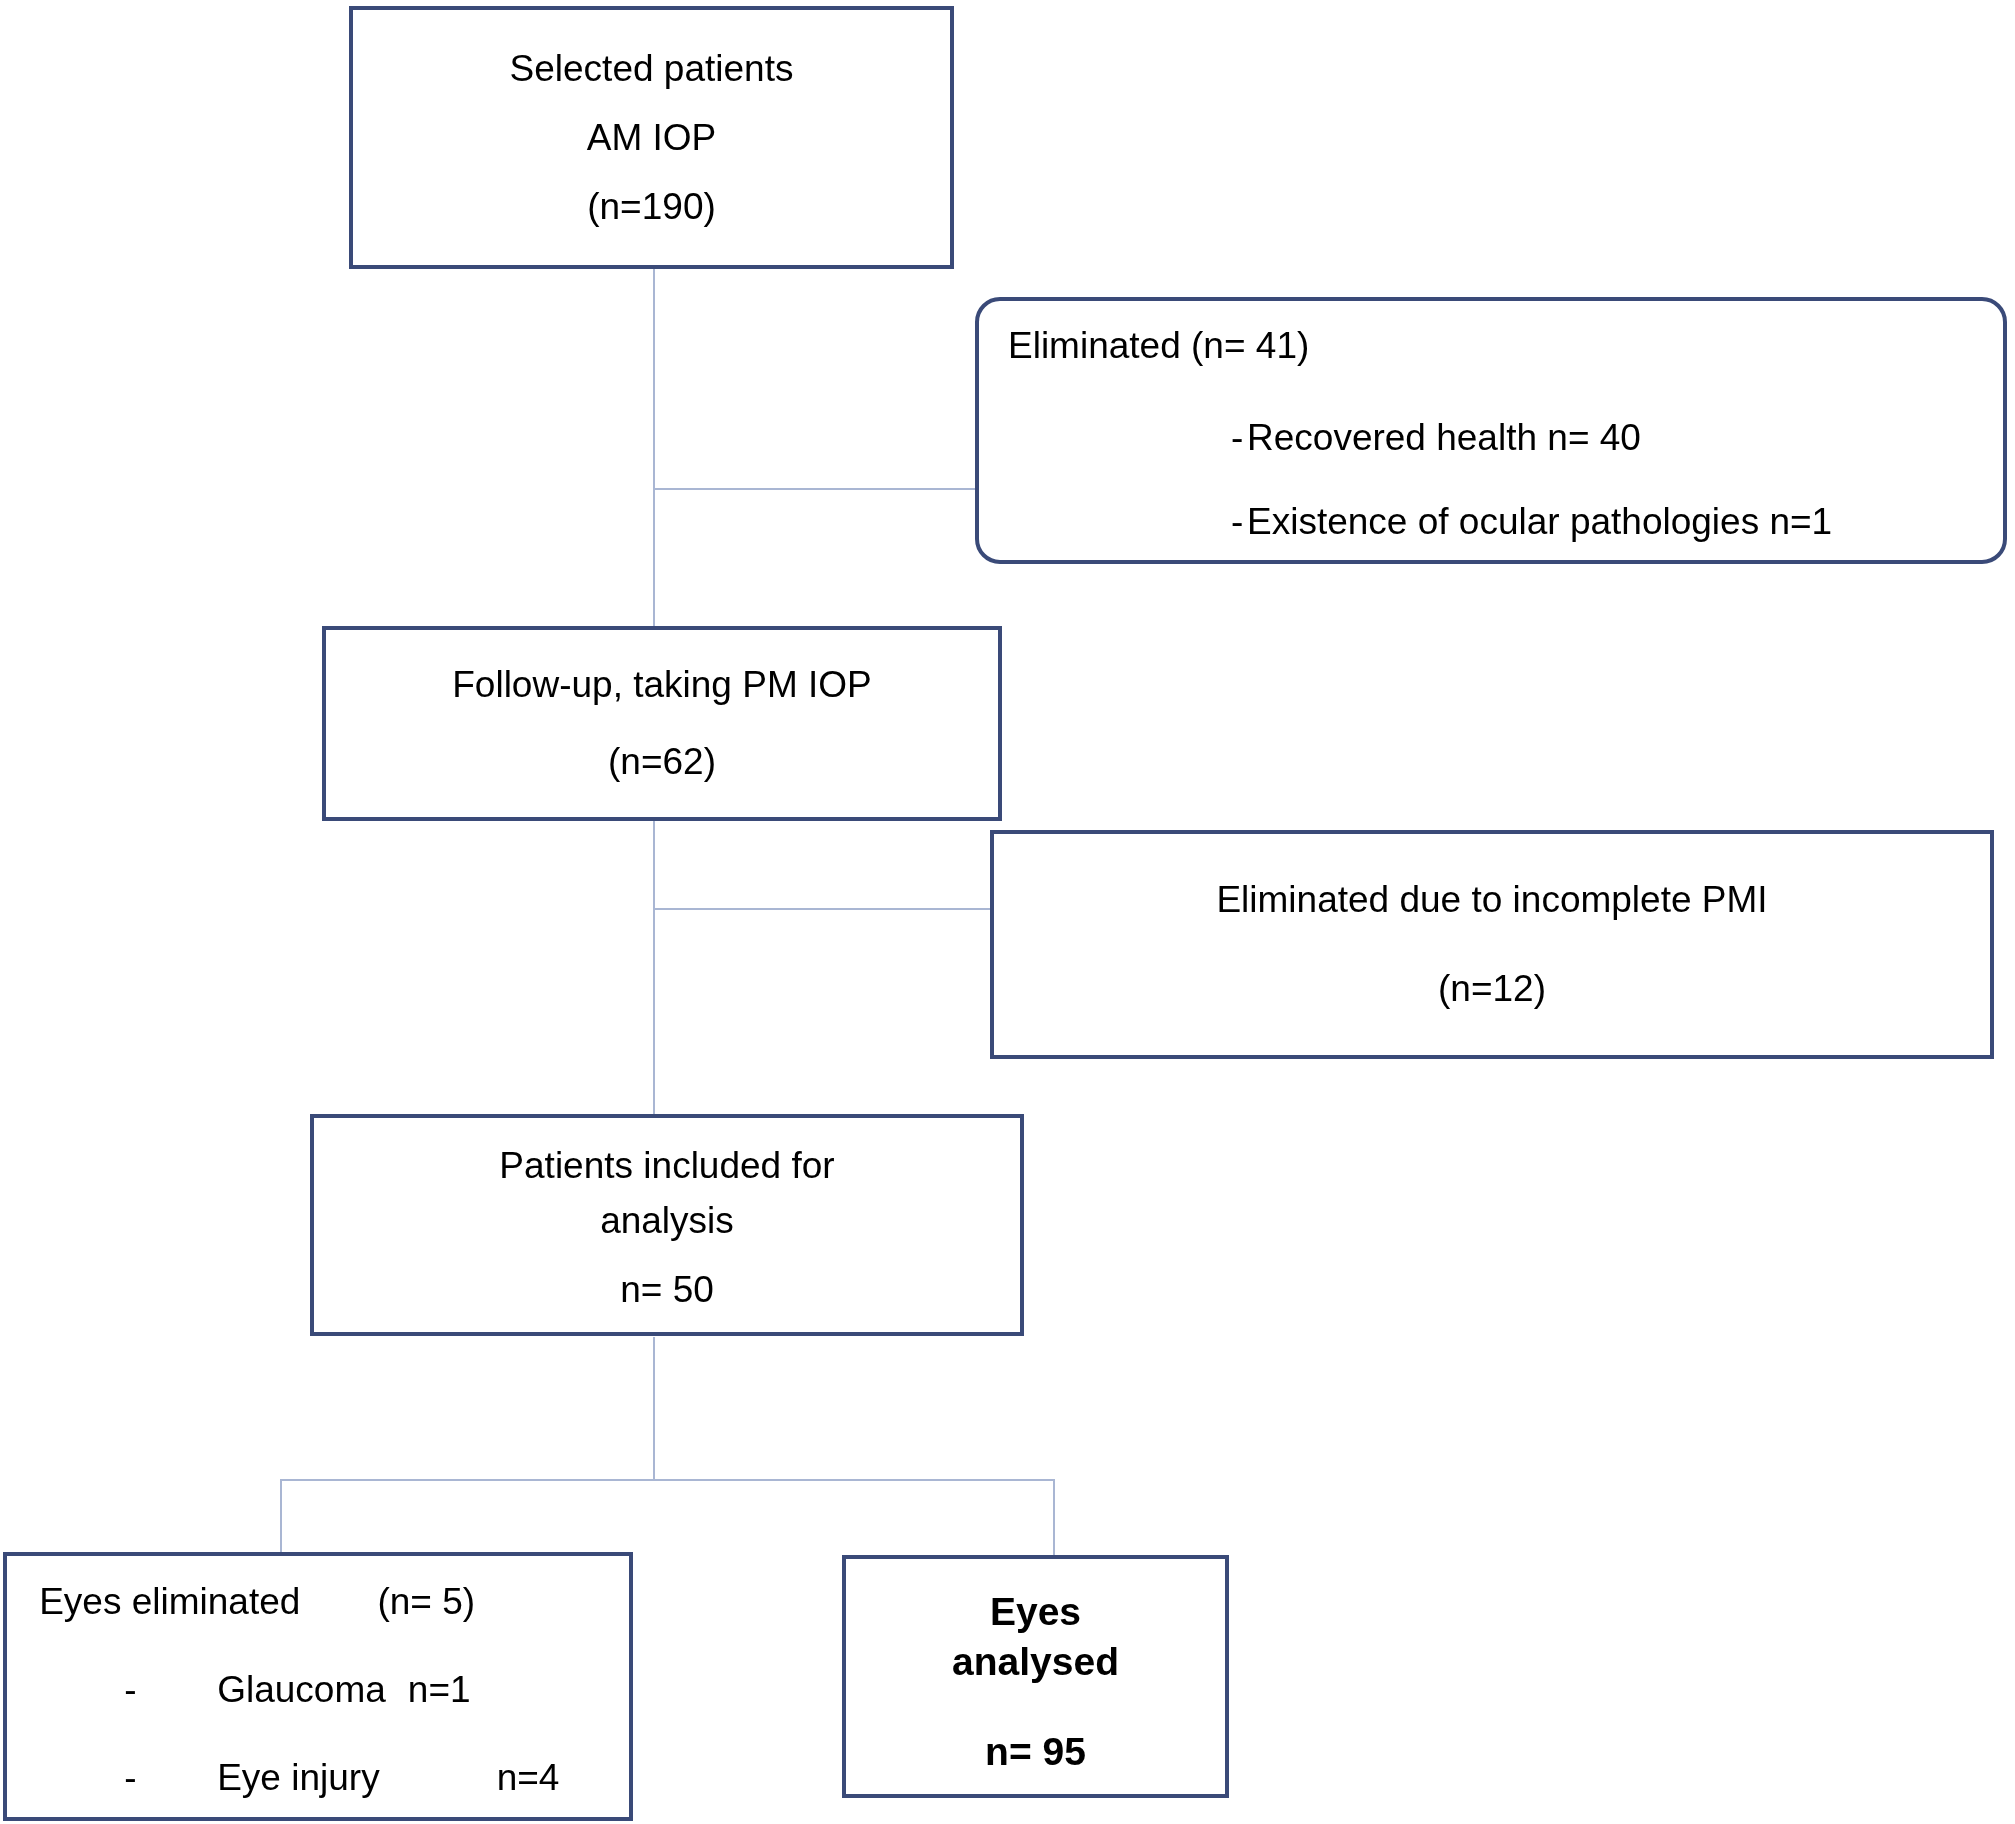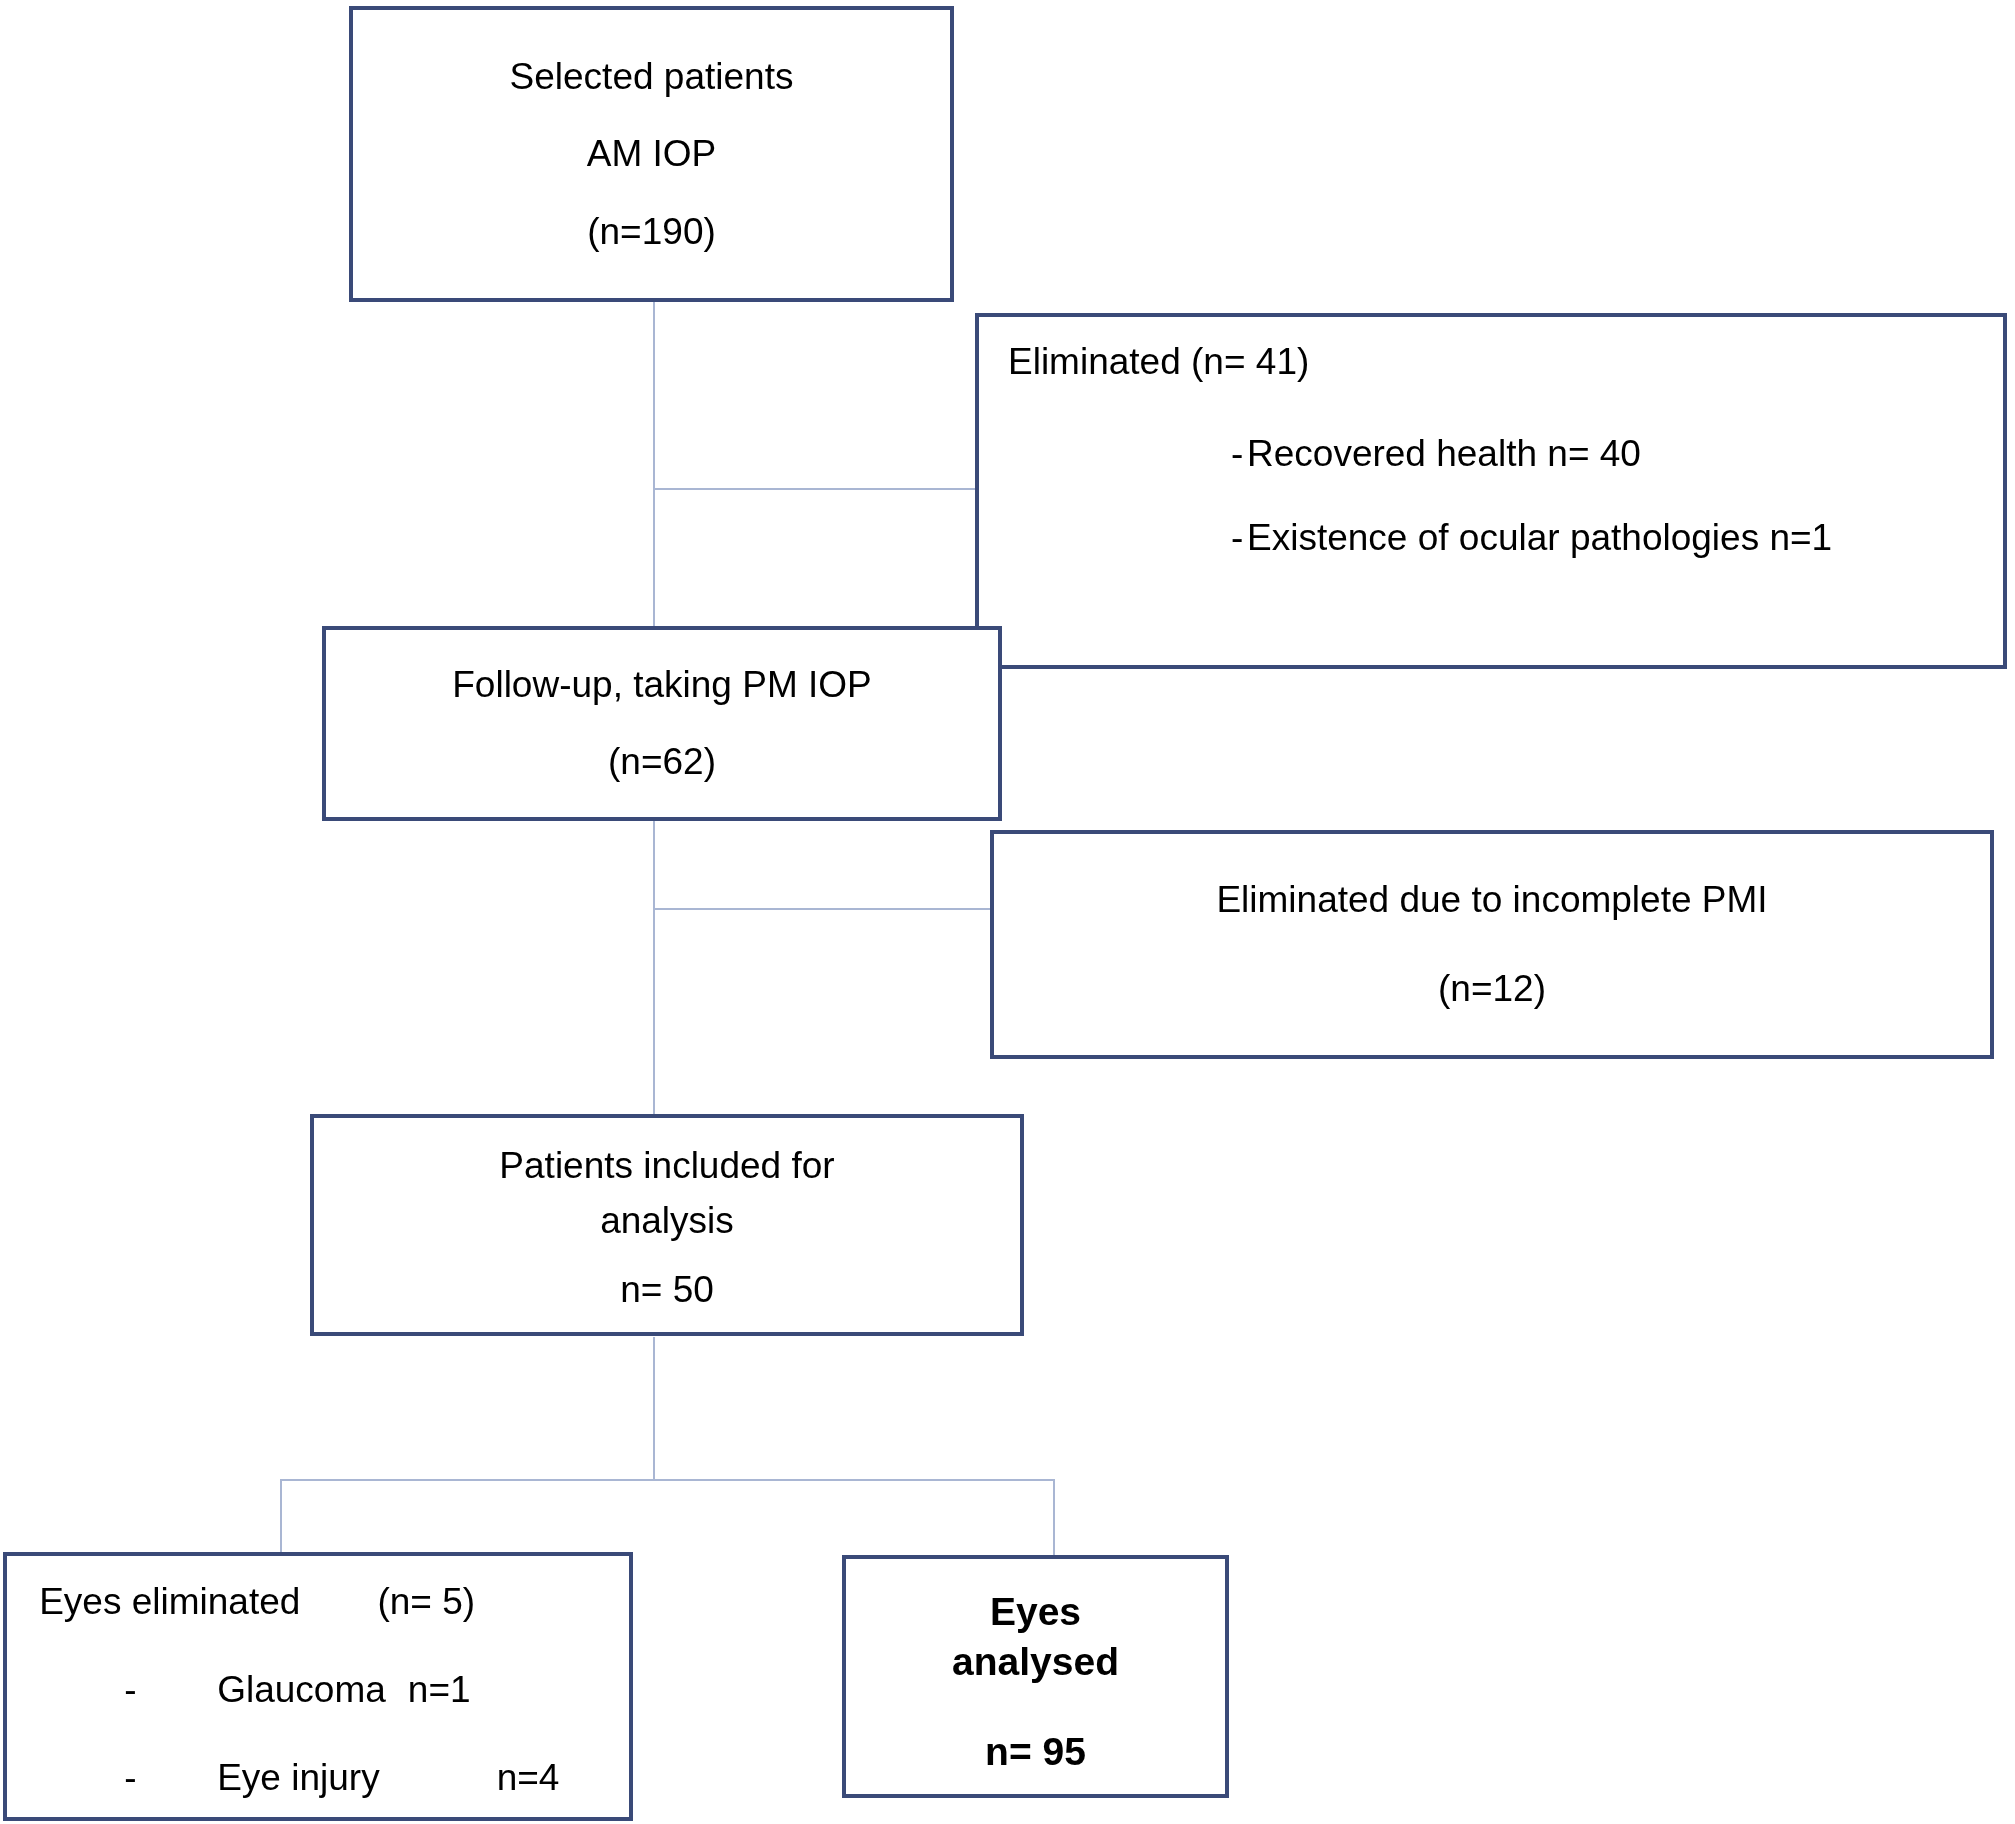--- a/index.html
+++ b/index.html
@@ -25,23 +25,23 @@
     line-height:44px;
   }
   .center-col{
     display:flex;flex-direction:column;
     justify-content:space-evenly;align-items:center;
     text-align:center;
   }
   .line{display:block;}
   .connector{position:absolute;background:var(--connector);}
   
-  #box-selected{left:349px;top:6.4px;width:605px;height:296px;padding:11px 0;}
+  #box-selected{left:349px;top:6.4px;width:605px;height:263px;padding:11px 0;}
   
-  #box-elim1{left:975px;top:313px;width:1032px;height:356px;}
+  #box-elim1{left:975px;top:297px;width:1032px;height:267px;border-radius:25px;}
   #box-elim1 .title{margin:22.6px 0 0 29px;}
   .bullet-row{display:flex;align-items:baseline;margin-left:252px;}
   .bullet-row .dash{width:16px;}
   .bullet-row .btext{}
   #box-elim1 .bullet-row.r1{margin-top:48px;}
   #box-elim1 .bullet-row.r2{margin-top:40px;}
   
   #box-followup{left:322px;top:626px;width:680px;height:195px;}
   
   #box-elim2{left:990px;top:830px;width:1004px;height:229px;}

